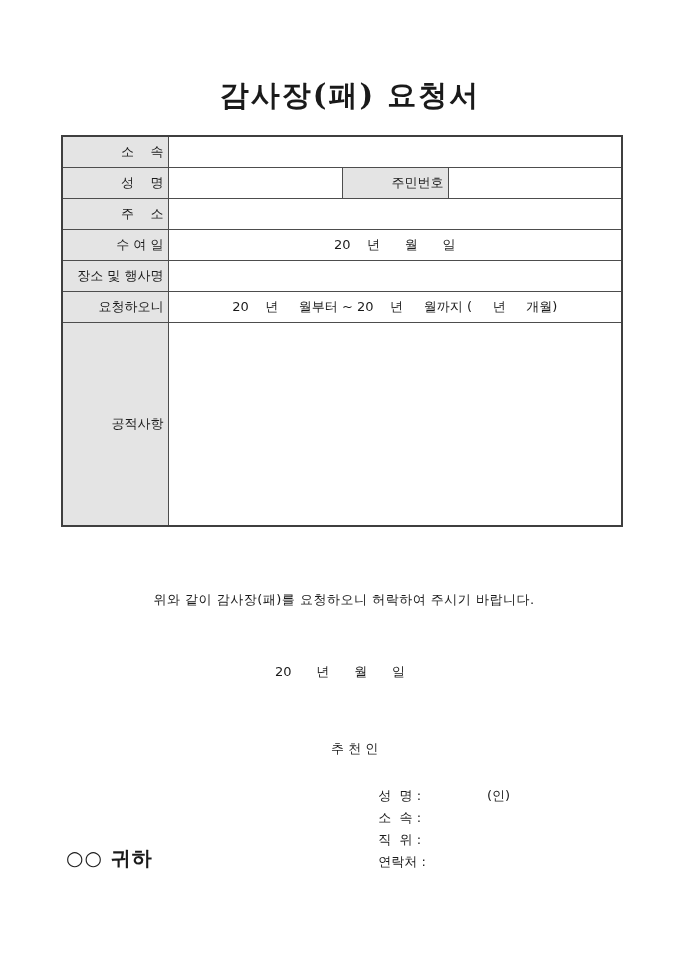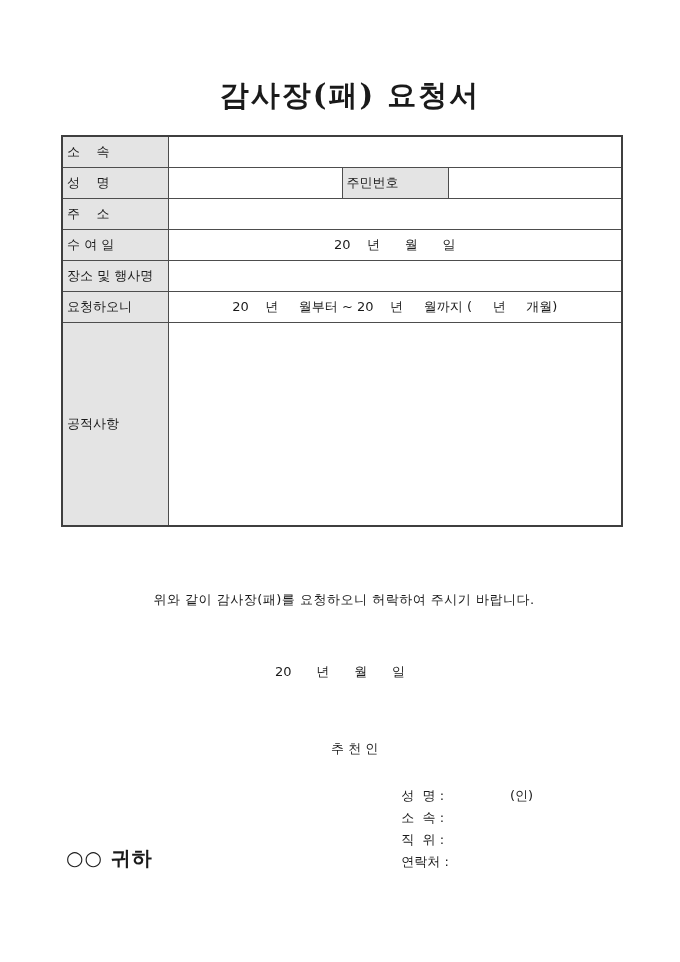--- a/index.html
+++ b/index.html
@@ -47,21 +47,21 @@
     border: 2px solid #3f3f3f;
   }
   table.form-table td {
     border: 1px solid #4d4d4d;
     font-size: 13px;
     padding: 0 4px;
     overflow: hidden;
   }
   td.cell-label {
     background: #e4e4e4;
-    text-align: left;
+    text-align: right;
     vertical-align: middle;
     white-space: pre;
   }
   td.cell-value {
     background: #ffffff;
     vertical-align: middle;
   }
   td.cell-value.centered {
     text-align: center;
     white-space: pre;
@@ -92,21 +92,21 @@
     white-space: pre;
   }
 
   
   .signature-block {
     position: absolute;
     top: 738px;
     left: 331px;
     display: flex;
     align-items: flex-start;
-    gap: 23px;
+    gap: 0;
     font-size: 13px;
   }
   .recommender-label {
     white-space: pre;
     line-height: 22px;
   }
   .sig-lines {
     display: flex;
     flex-direction: column;
     margin-top: 47px;

